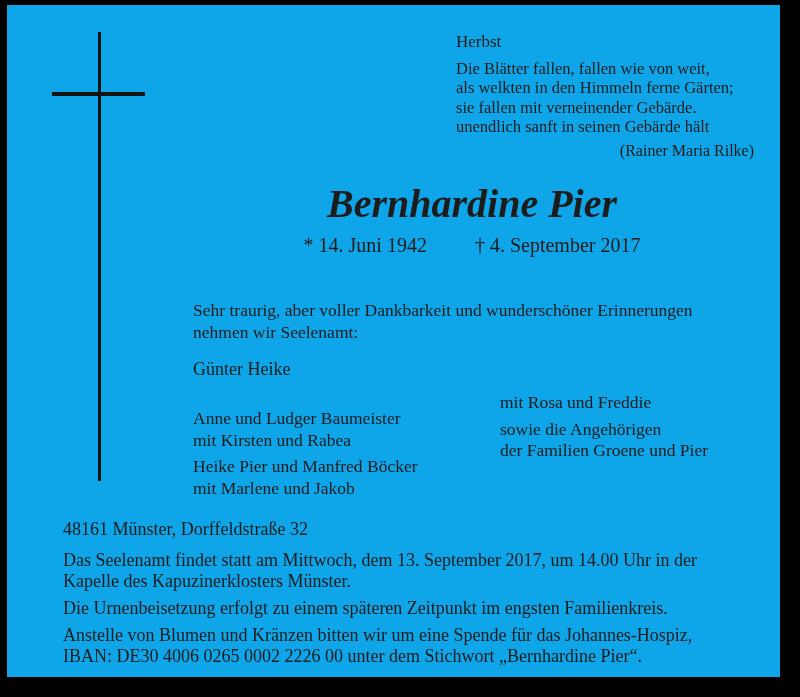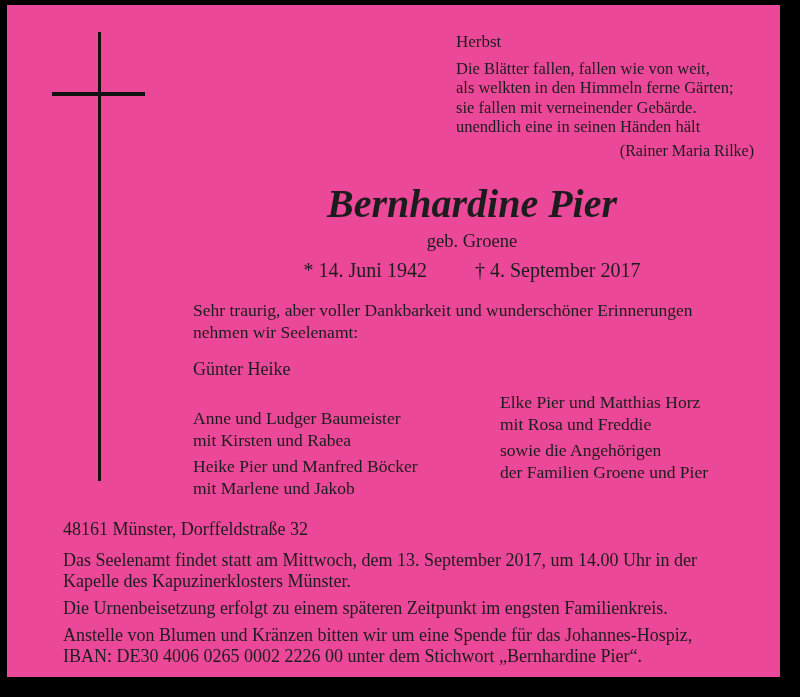--- a/index.html
+++ b/index.html
@@ -12,21 +12,21 @@
     height: 697px;
     position: relative;
     overflow: hidden;
   }
   .sheet {
     position: absolute;
     left: 7px;
     top: 5px;
     width: 773px;
     height: 672px;
-    background: #ec4899;
+    background: #0ea5e9;
     font-family: "Liberation Serif", serif;
     color: #1c1c1c;
   }
   
   .cross-v {
     position: absolute;
     left: 91px;
     top: 27px;
     width: 3px;
     height: 449px;
@@ -147,27 +147,26 @@
   <div>
     <div class="cross-v"></div>
     <div class="cross-h"></div>
   </div>
 
   <div class="poem">
     <div class="poem-title">Herbst</div>
     <div class="poem-line">Die Blätter fallen, fallen wie von weit,</div>
     <div class="poem-line">als welkten in den Himmeln ferne Gärten;</div>
     <div class="poem-line">sie fallen mit verneinender Gebärde.</div>
-    <div class="poem-line">unendlich eine in seinen Händen hält</div>
+    <div class="poem-line">unendlich sanft in seinen Gebärde hält</div>
     <div class="poem-attr">(Rainer Maria Rilke)</div>
   </div>
 
   <div class="center-block">
     <div class="deceased-name">Bernhardine Pier</div>
-    <div class="maiden-name">geb. Groene</div>
     <div class="dates-line">
       <span class="birth-date">* 14. Juni 1942</span><span>† 4. September 2017</span>
     </div>
   </div>
 
   <div class="intro">
     <div>Sehr traurig, aber voller Dankbarkeit und wunderschöner Erinnerungen</div>
     <div>nehmen wir Seelenamt:</div>
   </div>
 
@@ -179,21 +178,20 @@
         <div>Anne und Ludger Baumeister</div>
         <div>mit Kirsten und Rabea</div>
       </div>
       <div class="entry">
         <div>Heike Pier und Manfred Böcker</div>
         <div>mit Marlene und Jakob</div>
       </div>
     </div>
     <div class="col-right">
       <div class="entry">
-        <div>Elke Pier und Matthias Horz</div>
         <div>mit Rosa und Freddie</div>
       </div>
       <div class="entry">
         <div>sowie die Angehörigen</div>
         <div>der Familien Groene und Pier</div>
       </div>
     </div>
   </div>
 
   <div class="bottom">

